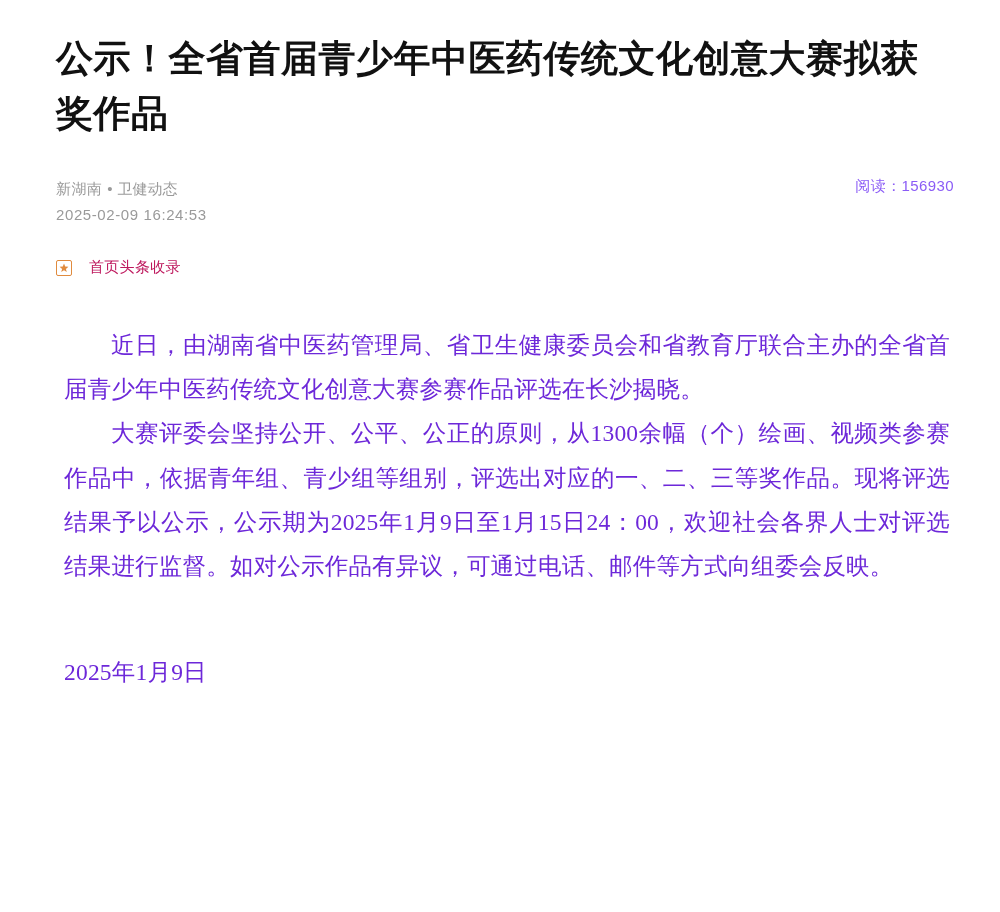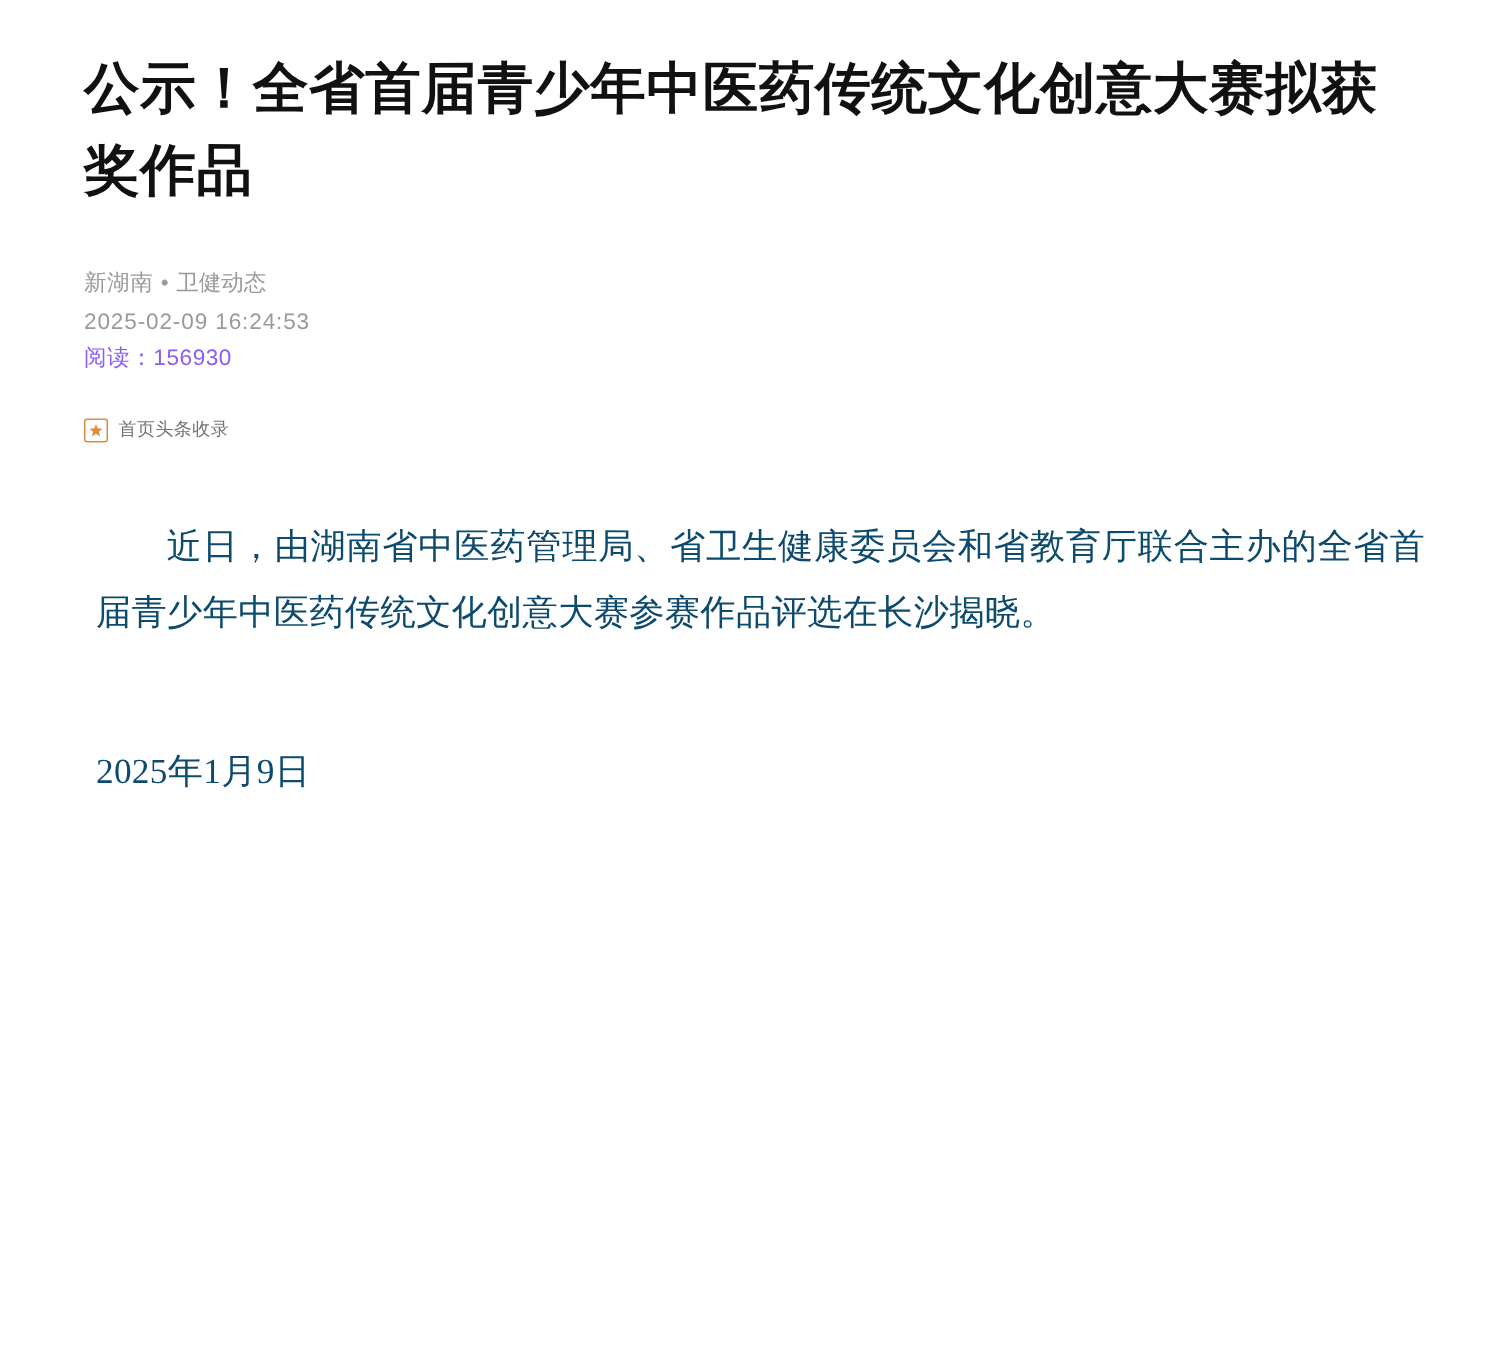--- a/index.html
+++ b/index.html
@@ -32,21 +32,20 @@
     padding: 0 18px 0 10px;
   }
 
   
   .meta-row {
     display: flex;
     align-items: flex-start;
     justify-content: space-between;
     margin-top: 34px;
     padding: 0 12px 0 10px;
-    flex-direction: column;
   }
   .meta-left {
     font-family: "Liberation Sans", "DejaVu Sans", sans-serif;
     font-size: 15px;
     line-height: 1.75;
     color: #9a9a9a;
   }
   .meta-source {
     letter-spacing: 0.4px;
   }
@@ -65,24 +64,24 @@
   }
 
   
   .badge-row {
     margin-top: 30px;
     padding-left: 10px;
   }
   .badge {
     display: inline-flex;
     align-items: center;
-    gap: 7px;
+    gap: 17px;
     font-family: "Liberation Sans", "DejaVu Sans", sans-serif;
-    font-size: 12px;
-    color: #737373;
+    font-size: 15px;
+    color: #be185d;
     letter-spacing: 0.3px;
   }
   .badge-icon {
     width: 16px;
     height: 16px;
     border: 1.5px solid #e08b3e;
     border-radius: 2px;
     display: inline-flex;
     align-items: center;
     justify-content: center;
@@ -90,21 +89,21 @@
     box-sizing: border-box;
   }
   .badge-icon svg { display: block; }
 
   
   .article-body {
     margin-top: 46px;
     padding: 0 16px 0 18px;
     font-size: 23.5px;
     line-height: 1.88;
-    color: #0c4a6e;
+    color: #6d28d9;
     letter-spacing: 0.2px;
   }
   .article-body p {
     margin: 0;
     text-align: justify;
     text-justify: inter-ideograph;
   }
   .para-indent {
     text-indent: 2em;
   }
@@ -147,16 +146,17 @@
         <svg width="10" height="10" viewBox="0 0 10 10" aria-hidden="true">
           <polygon points="5,0.6 6.2,3.6 9.4,3.8 6.9,5.9 7.8,9 5,7.2 2.2,9 3.1,5.9 0.6,3.8 3.8,3.6" fill="#e08b3e"></polygon>
         </svg>
       </span>
       <span>首页头条收录</span>
     </span>
   </div>
 
   <div class="article-body">
     <p class="para-indent">近日，由湖南省中医药管理局、省卫生健康委员会和省教育厅联合主办的全省首届青少年中医药传统文化创意大赛参赛作品评选在长沙揭晓。</p>
+    <p class="para-indent">大赛评委会坚持公开、公平、公正的原则，从1300余幅（个）绘画、视频类参赛作品中，依据青年组、青少组等组别，评选出对应的一、二、三等奖作品。现将评选结果予以公示，公示期为2025年1月9日至1月15日24：00，欢迎社会各界人士对评选结果进行监督。如对公示作品有异议，可通过电话、邮件等方式向组委会反映。</p>
     <p class="sign-date">2025年1月9日</p>
   </div>
 
 </div>
 
 </body></html>

